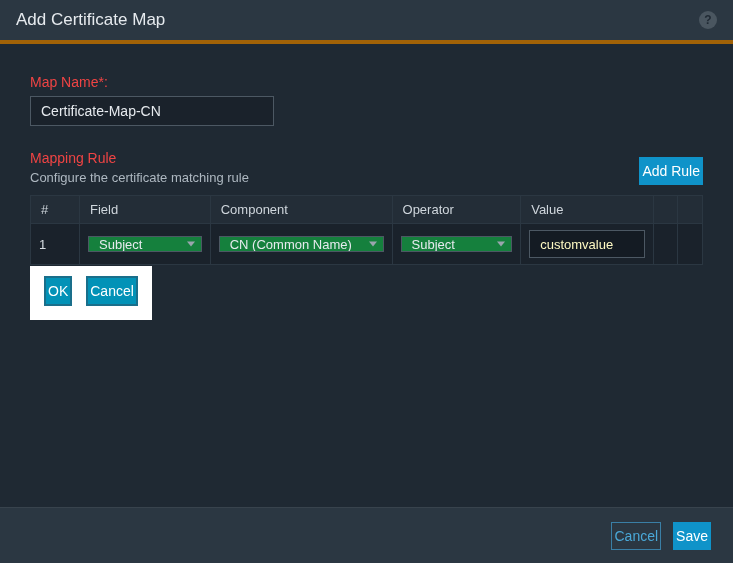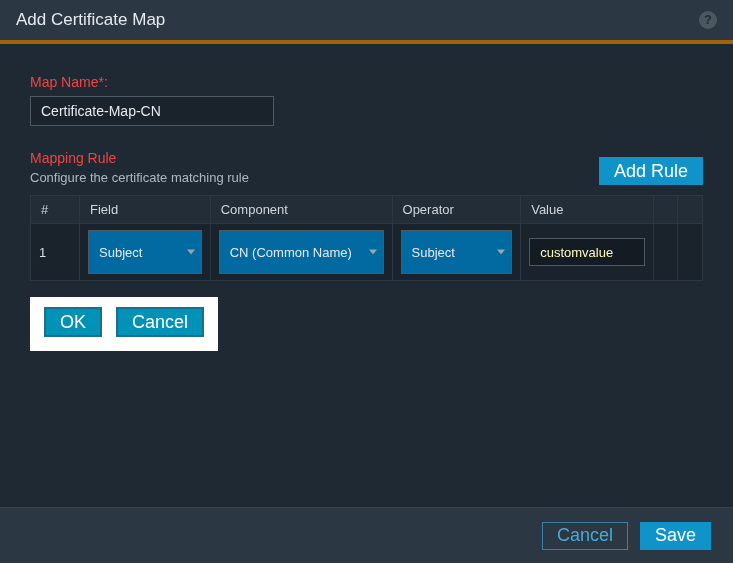--- a/index.html
+++ b/index.html
@@ -39,22 +39,22 @@
     border:1px solid #4c5863;
     color:#e6eaee; font-size:14px;
     padding:0 10px; outline:none;
   }
 
   .rule-hdr { display:flex; align-items:flex-end; margin-top:24px; }
   .rule-hdr .titles { flex:1 1 auto; }
   .rule-hdr .sub { font-size:13px; color:#aeb8c1; padding-top:4px; }
 
   .btn {
-    height:28px; padding:0 14px;
-    font-size:18px; cursor:pointer;
+    height:28px; padding:0 2px;
+    font-size:14px; cursor:pointer;
     border:1px solid transparent;
     display:inline-flex; align-items:center;
   }
   .btn-primary { background:#0f93c9; color:#fff; border-color:#0f93c9; }
   .btn-teal { background:#0292b7; color:#fff; border:2px solid #1a6f8b; height:30px; }
   .btn-outline { background:transparent; color:#4aa8d8; border:1px solid #3a7fa6; }
 
   
   table.grid {
     width:100%; border-collapse:collapse; margin-top:10px;
@@ -75,44 +75,44 @@
   .col-field { width:128px; }
   .col-comp  { width:178px; }
   .col-op    { width:126px; }
   .col-val   { width:130px; }
   .col-act   { width:24px; }
 
   td.num { color:#d7dde2; padding-left:10px; }
 
   .sel {
     position:relative; width:100%;
-    height:44px; background:#0369a1;
+    height:16px; background:#15803d;
     border:1px solid #4c5863;
     padding:0 22px 0 10px;
     color:#e6eaee; font-size:13px;
-    display:flex; align-items:center; cursor:pointer;
+    display:flex; align-items:flex-start; cursor:pointer;
     white-space:nowrap; overflow:hidden;
   }
   .sel .caret {
     position:absolute; right:6px; top:50%; transform:translateY(-50%);
     width:0;height:0;border-left:4px solid transparent;
     border-right:4px solid transparent;border-top:5px solid #9aa5ae;
   }
 
   .val-input {
     width:100%; height:28px;
     background:#141b23; border:1px solid #4c5863;
     color:#fef9c3; font-size:13px; padding:0 10px; outline:none;
   }
 
   
   .row-actions {
     display:inline-flex; gap:14px;
     background:#fff; padding:10px 14px 14px 14px;
-    margin-top:16px;
+    margin-top:1px;
   }
 
   
   .ftr {
     position:absolute; left:0; right:0; bottom:0;
     height:56px; background:#2b3742;
     display:flex; align-items:center; justify-content:flex-end;
     gap:12px; padding:0 22px;
     border-top:1px solid #38434d;
   }

